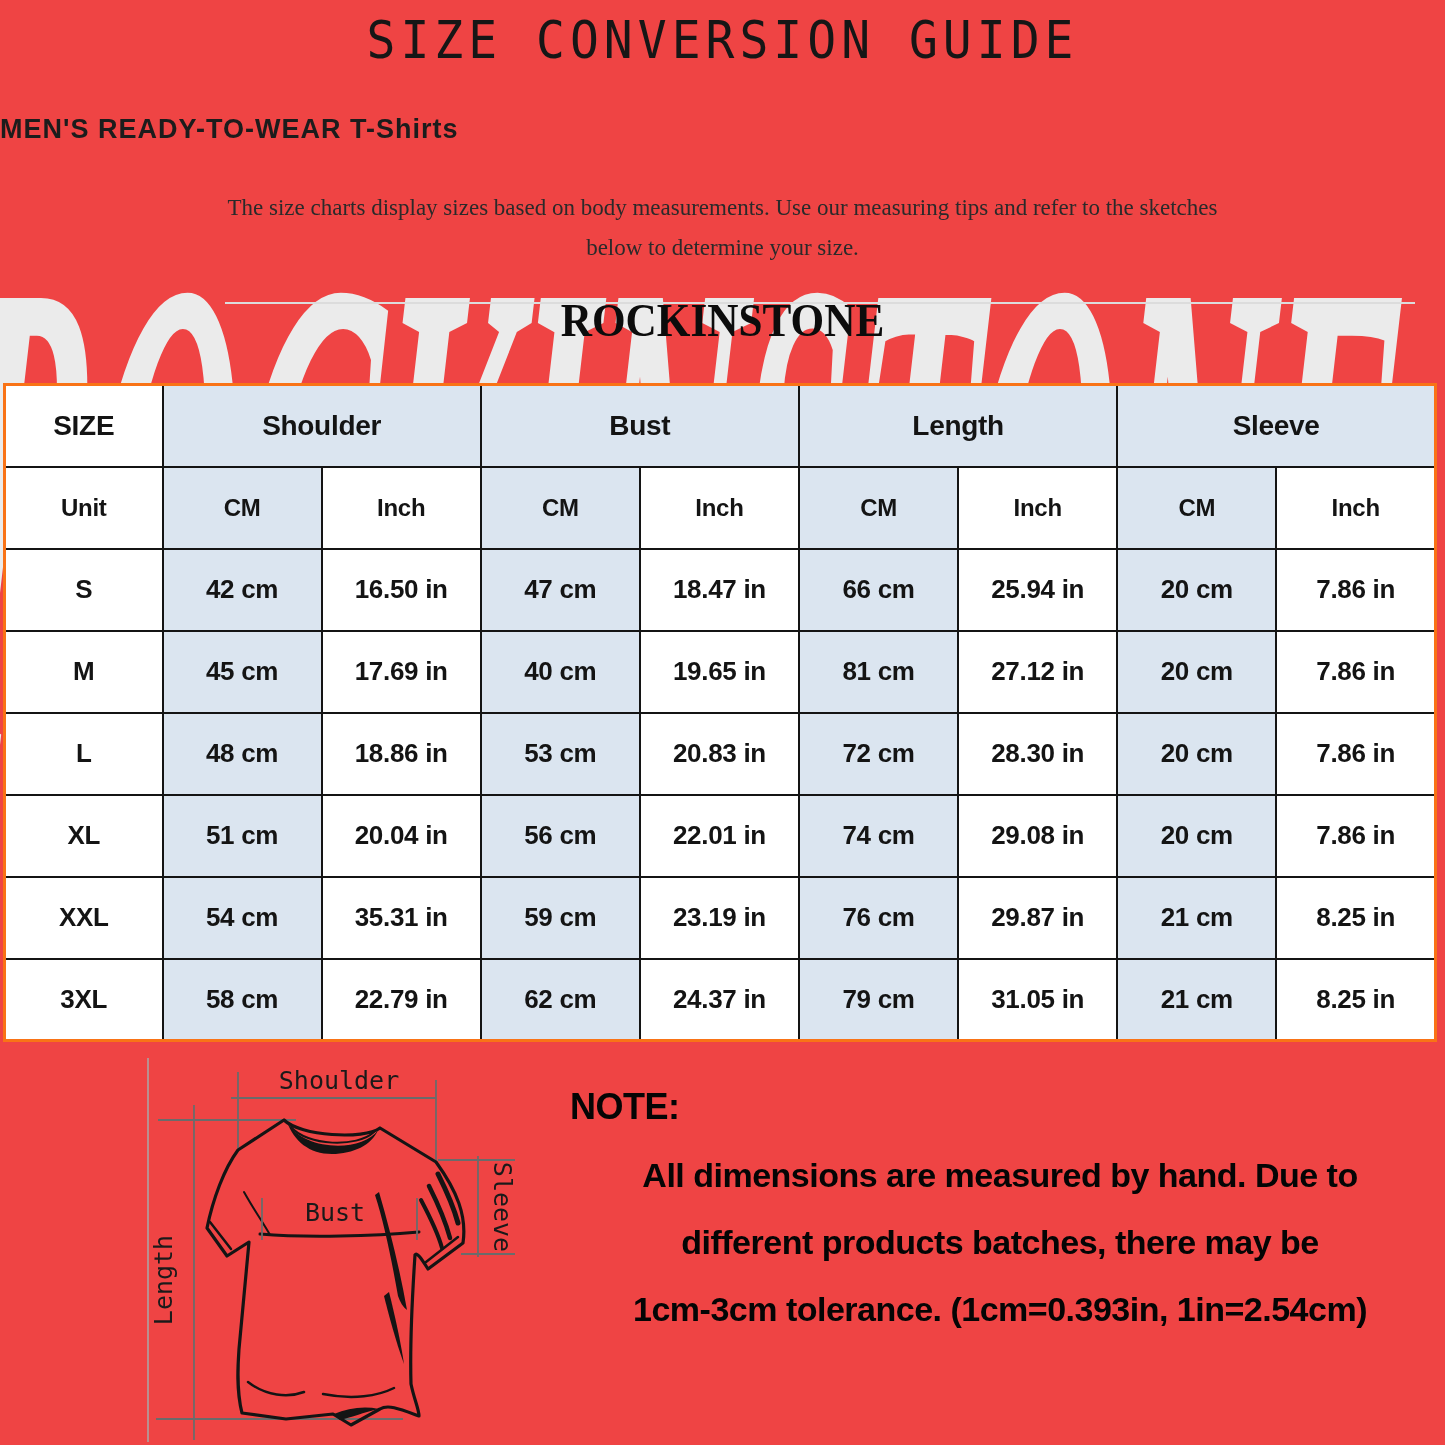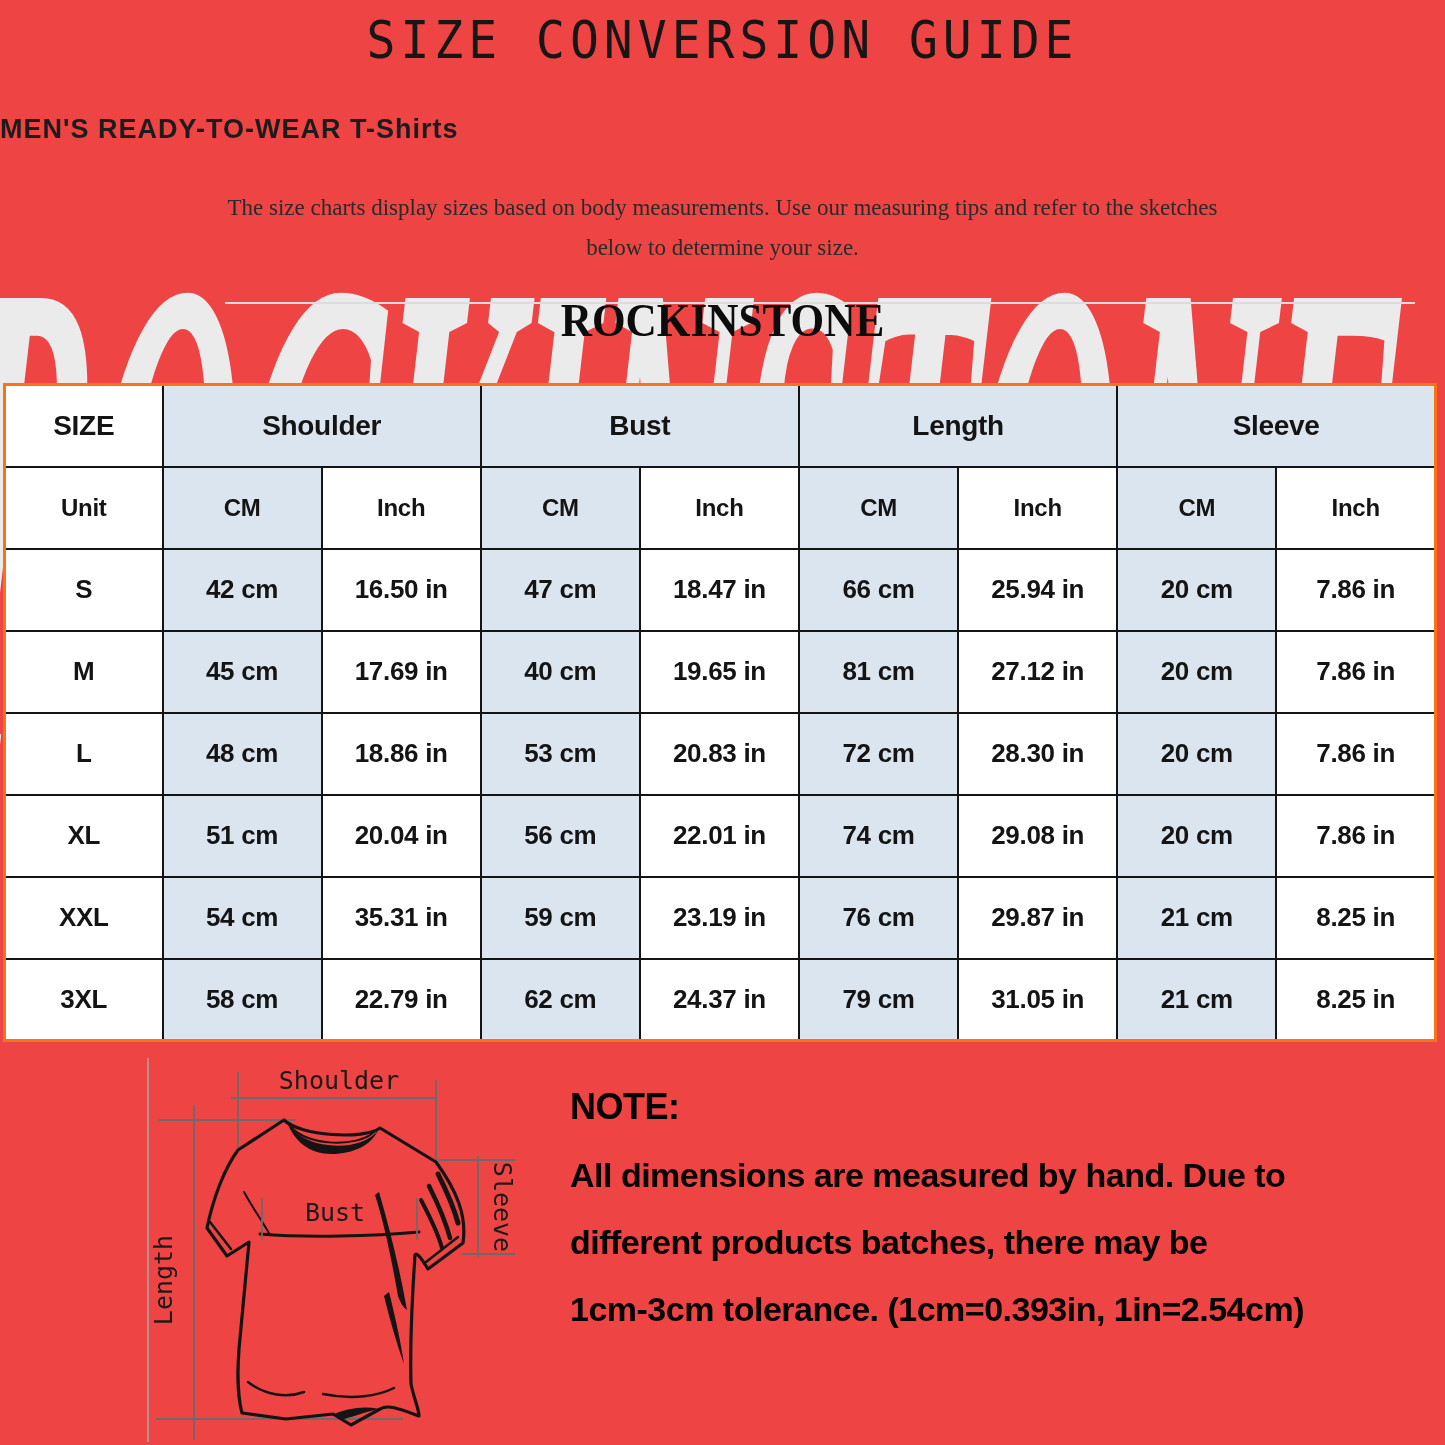--- a/index.html
+++ b/index.html
@@ -35,21 +35,21 @@
   td.val{font-size:26px;}
   col.c-size{width:158px;}
   
   .diagram{position:absolute;left:138px;top:1052px;z-index:2;}
   .mline{stroke:#6b6b6b;stroke-width:1.8;fill:none;}
   .ink{stroke:#141414;fill:none;stroke-linecap:round;stroke-linejoin:round;}
   .dlabel{font-family:"DejaVu Sans Mono",monospace;font-size:25px;fill:#1a1a1a;}
   
   .note{position:absolute;left:570px;top:1086px;width:860px;z-index:2;}
   .note-heading{font-size:36px;font-weight:bold;letter-spacing:-0.5px;margin:0 0 14px 0;color:#050505;}
-  .note-line{font-size:34px;font-weight:bold;letter-spacing:-0.5px;line-height:67px;color:#050505;}
+  .note-line{font-size:34px;font-weight:bold;letter-spacing:-0.5px;line-height:67px;color:#050505;text-align:center;}
 </style>
 </head>
 <body>
 
 <div class="canvas">
 
   <div class="watermark">ROCKINSTONE</div>
   <div class="hairline"></div>
 
   <h1 class="title">SIZE CONVERSION GUIDE</h1>

